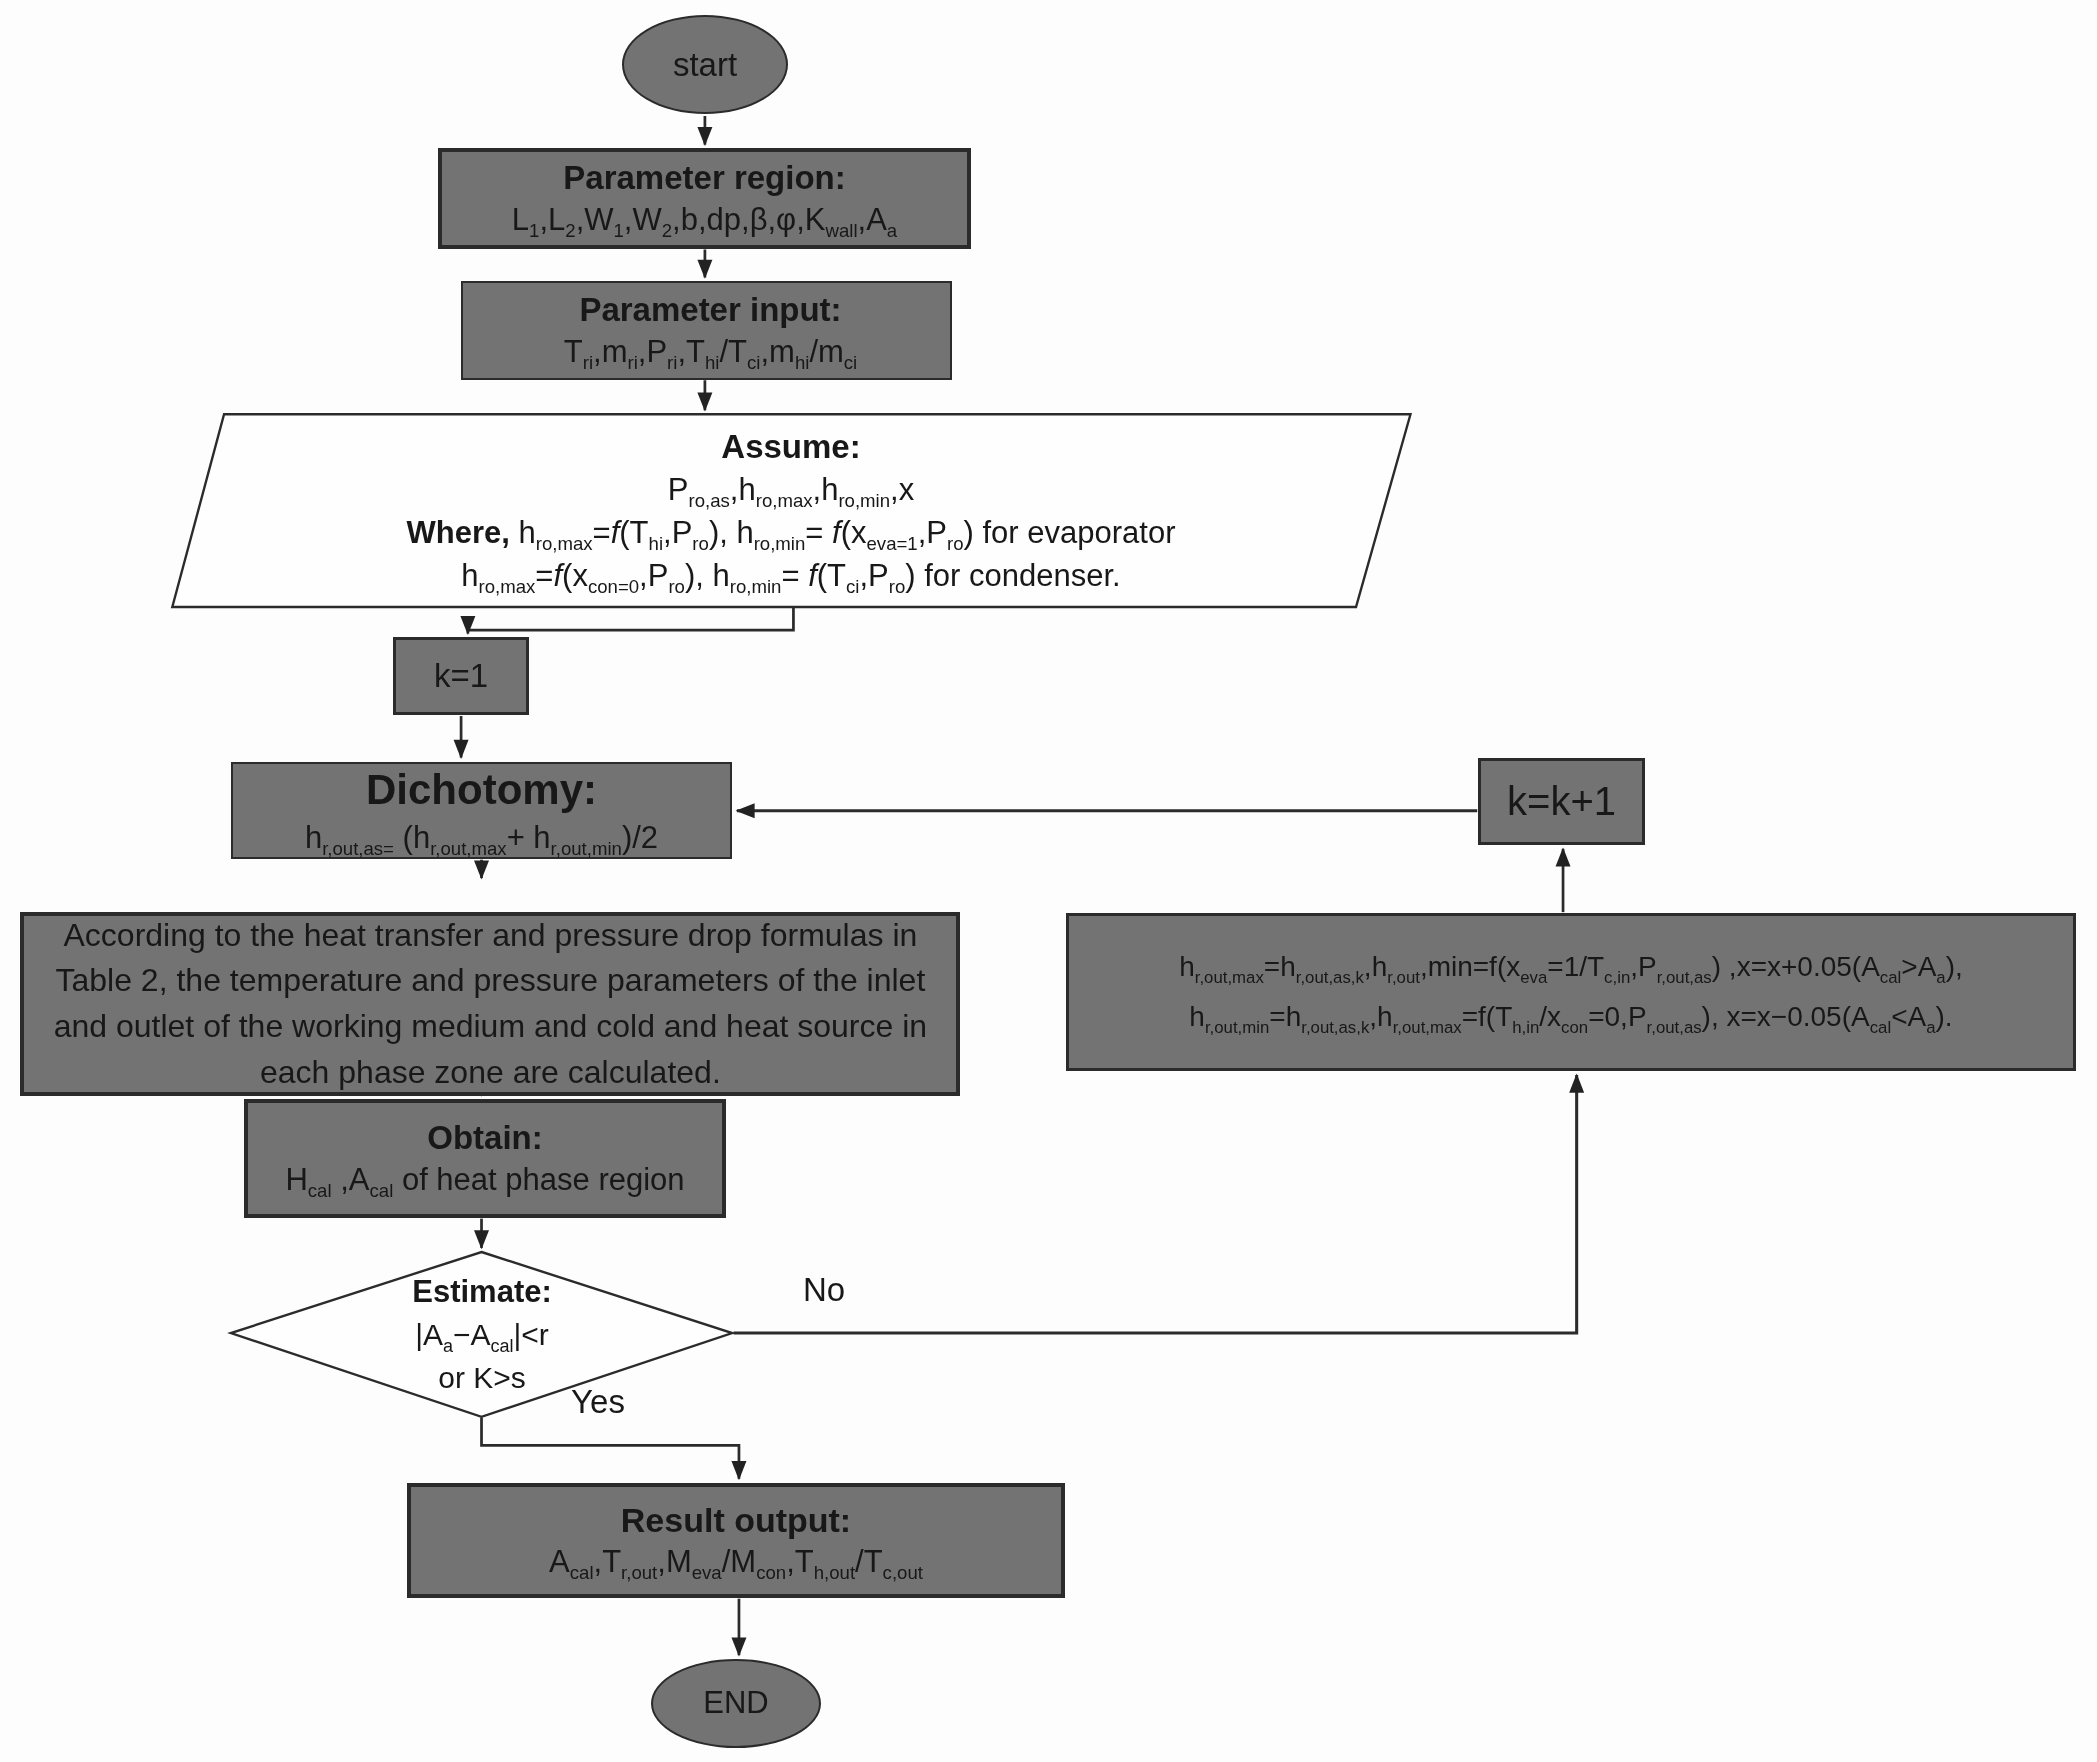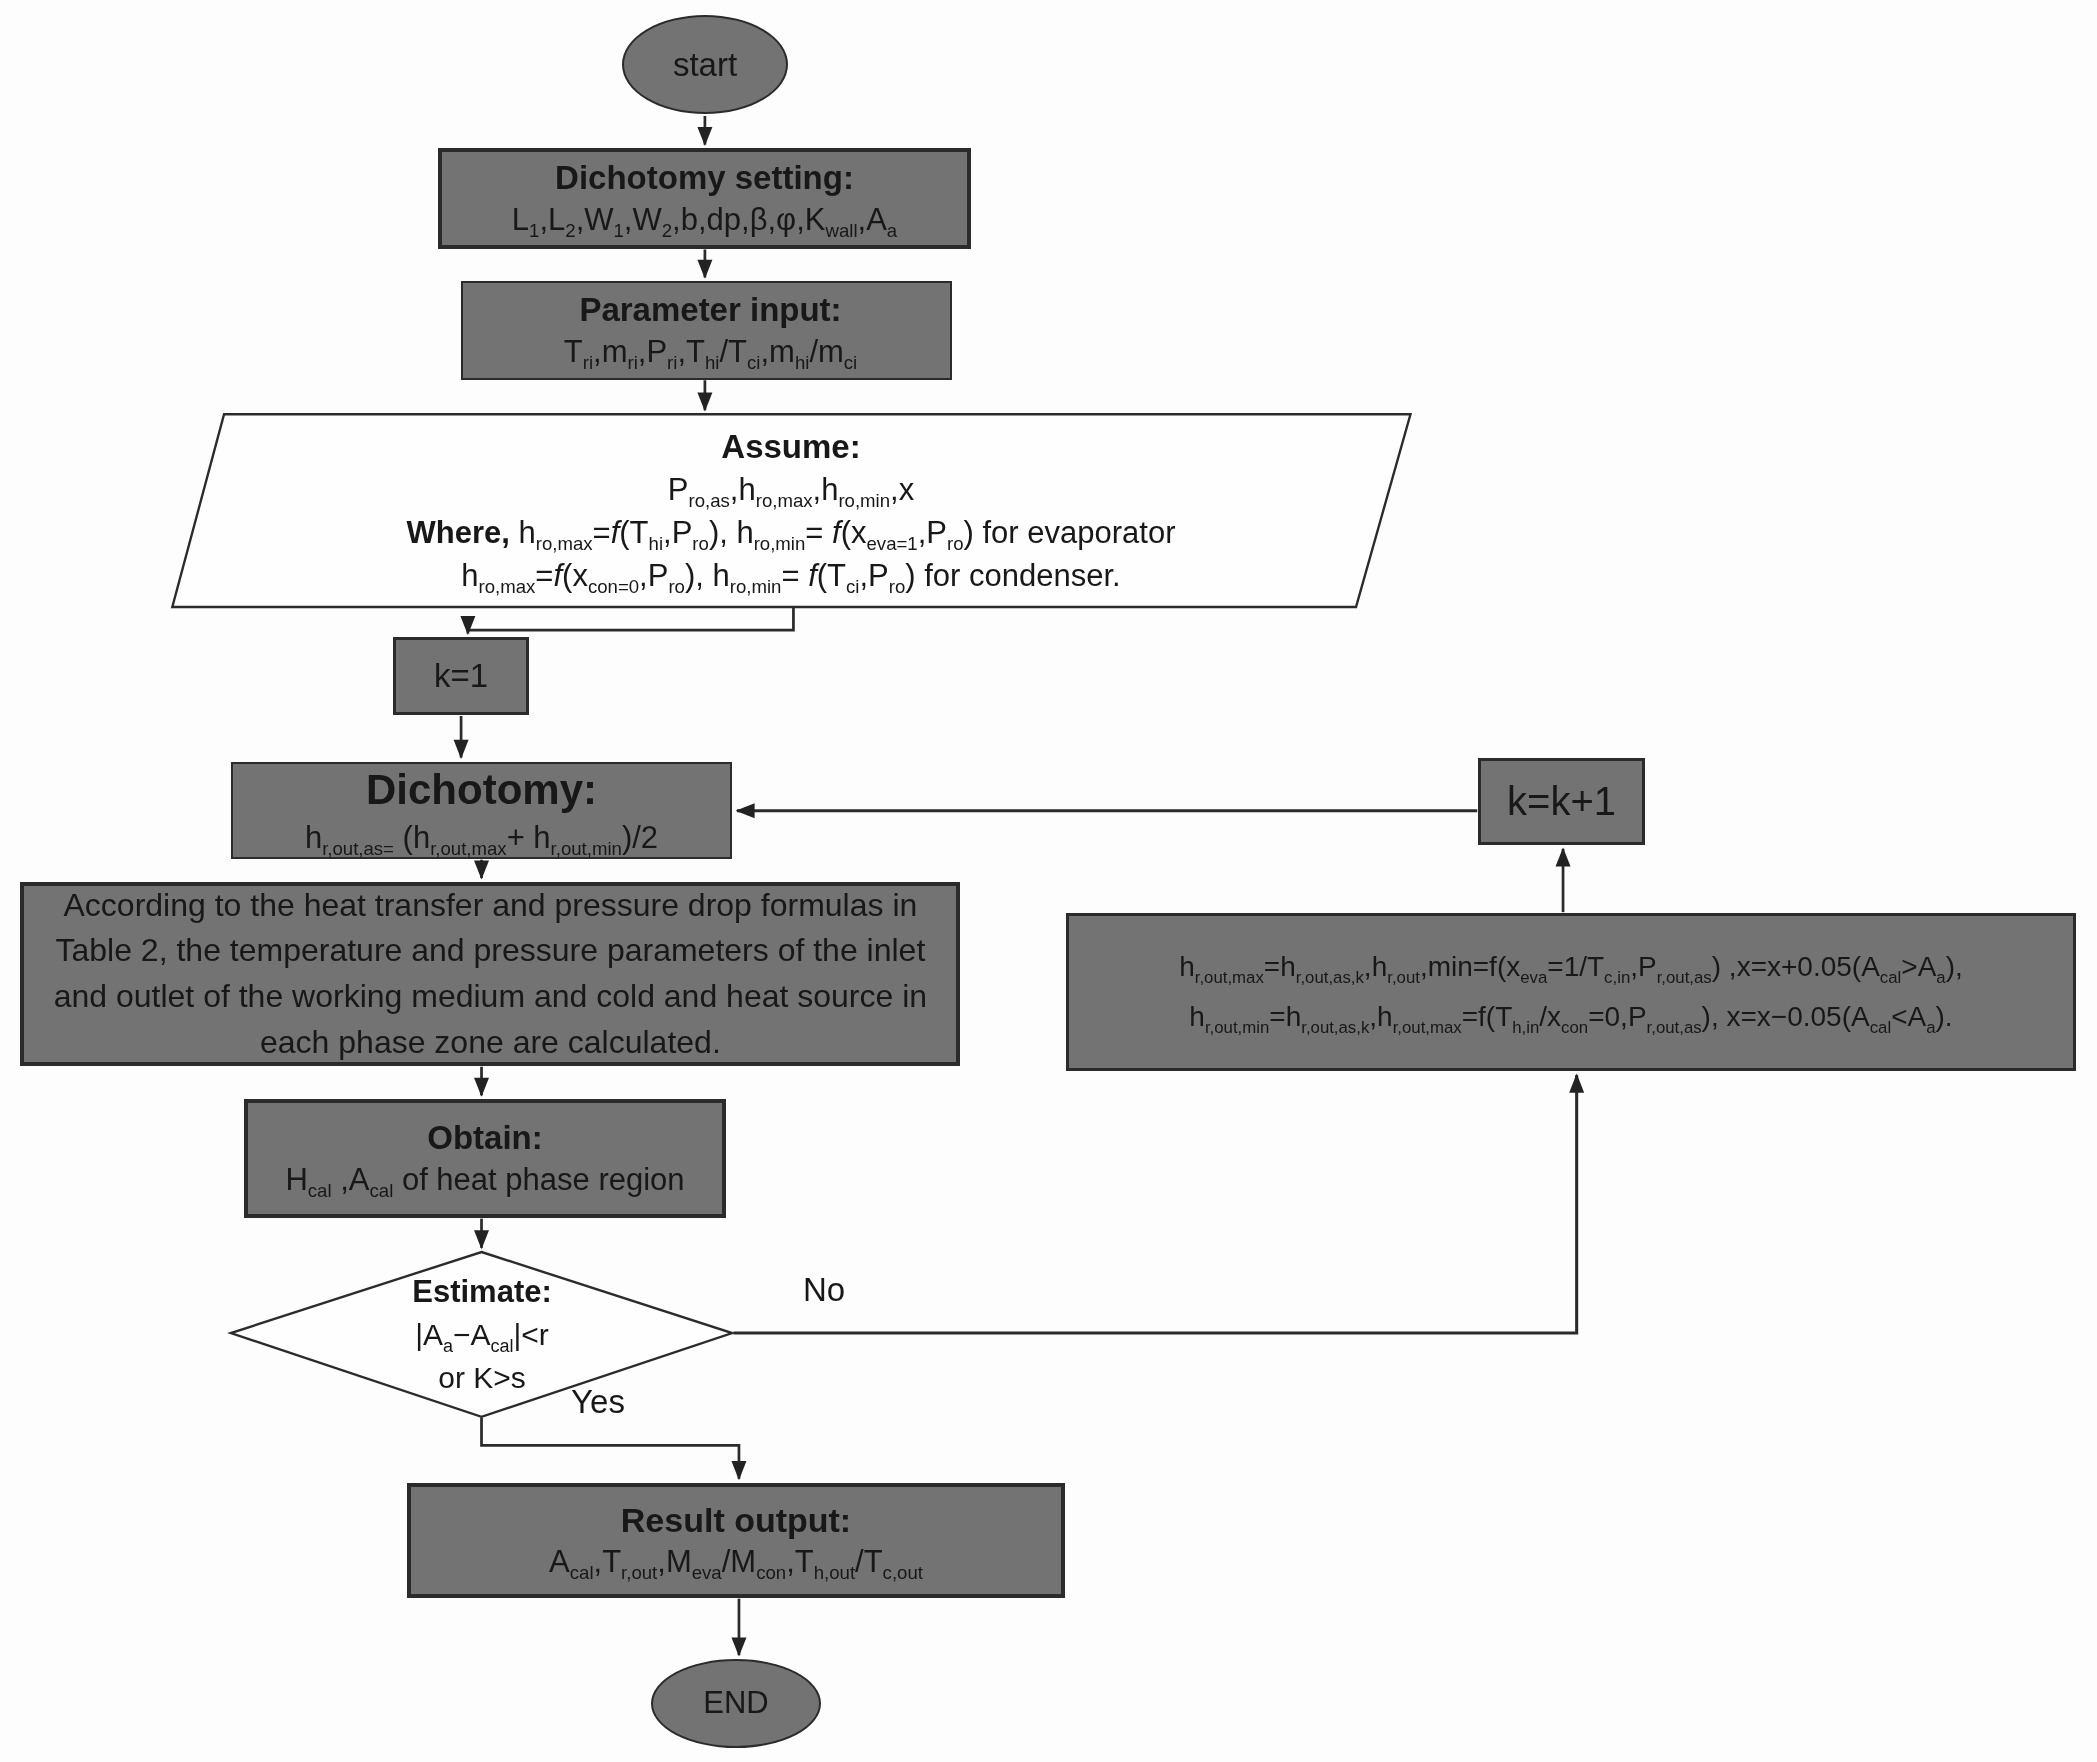--- a/index.html
+++ b/index.html
@@ -47,21 +47,21 @@
   <path d="M 1077 1957 L 2315 1957 L 2315 1578" fill="none" stroke="#2b2b2b" stroke-width="4.5" marker-end="url(#arr)"></path>
   <path d="M 2295 1339 L 2295 1246" fill="none" stroke="#2b2b2b" stroke-width="4" marker-end="url(#arr)"></path>
   <path d="M 2169 1190 L 1082 1190" fill="none" stroke="#2b2b2b" stroke-width="4.5" marker-end="url(#arr)"></path>
 </svg>
 
 <div class="node ellipse" style="left:622px;top:15px;width:166px;height:99px;font-size:33px;">
   <span>start</span>
 </div>
 
 <div class="node" style="left:438px;top:148px;width:533px;height:101px;border-width:4.1px;font-size:31px;">
-  <div class="title" style="font-size:33px;">Dichotomy setting:</div>
+  <div class="title" style="font-size:33px;">Parameter region:</div>
   <div><span>L</span><sub>1</sub><span>,L</span><sub>2</sub><span>,W</span><sub>1</sub><span>,W</span><sub>2</sub><span>,b,dp,β,φ,K</span><sub>wall</sub><span>,A</span><sub>a</sub></div>
 </div>
 
 <div class="node" style="left:461px;top:281px;width:491px;height:99px;border-width:2.7px;font-size:31px;padding-left:8px;">
   <div class="title" style="font-size:33px;">Parameter input:</div>
   <div><span>T</span><sub>ri</sub><span>,m</span><sub>ri</sub><span>,P</span><sub>ri</sub><span>,T</span><sub>hi</sub><span>/T</span><sub>ci</sub><span>,m</span><sub>hi</sub><span>/m</span><sub>ci</sub></div>
 </div>
 
 <div class="node ghost" style="left:172px;top:414px;width:1238px;height:193px;font-size:31px;line-height:1.38;">
   <div class="title" style="font-size:33px;">Assume:</div>
@@ -72,21 +72,21 @@
 
 <div class="node" style="left:393px;top:637px;width:136px;height:78px;border-width:3.4px;font-size:33px;">
   <span>k=1</span>
 </div>
 
 <div class="node" style="left:231px;top:762px;width:501px;height:97px;border-width:2.7px;font-size:31px;">
   <div class="title" style="font-size:42px;">Dichotomy:</div>
   <div><span>h</span><sub>r,out,as=</sub><span> (h</span><sub>r,out,max</sub><span>+ h</span><sub>r,out,min</sub><span>)/2</span></div>
 </div>
 
-<div class="node" style="left:20.4px;top:882px;width:940px;height:184px;border-width:4.1px;font-size:32px;line-height:1.43;padding:0 20.4px;">
+<div class="node" style="left:20.4px;top:912px;width:940px;height:184px;border-width:4.1px;font-size:32px;line-height:1.43;padding:0 20.4px;">
   <div>According to the heat transfer and pressure drop formulas in Table 2, the temperature and pressure parameters of the inlet and outlet of the working medium and cold and heat source in each phase zone are calculated.</div>
 </div>
 
 <div class="node" style="left:244px;top:1099px;width:482px;height:119px;border-width:4.1px;font-size:31px;">
   <div class="title" style="font-size:33px;">Obtain:</div>
   <div><span>H</span><sub>cal</sub><span> ,A</span><sub>cal</sub><span> of heat phase region</span></div>
 </div>
 
 <div class="node ghost" style="left:300px;top:1268px;width:364px;height:134px;font-size:30px;line-height:1.42;">
   <div class="title" style="font-size:31px;">Estimate:</div>

